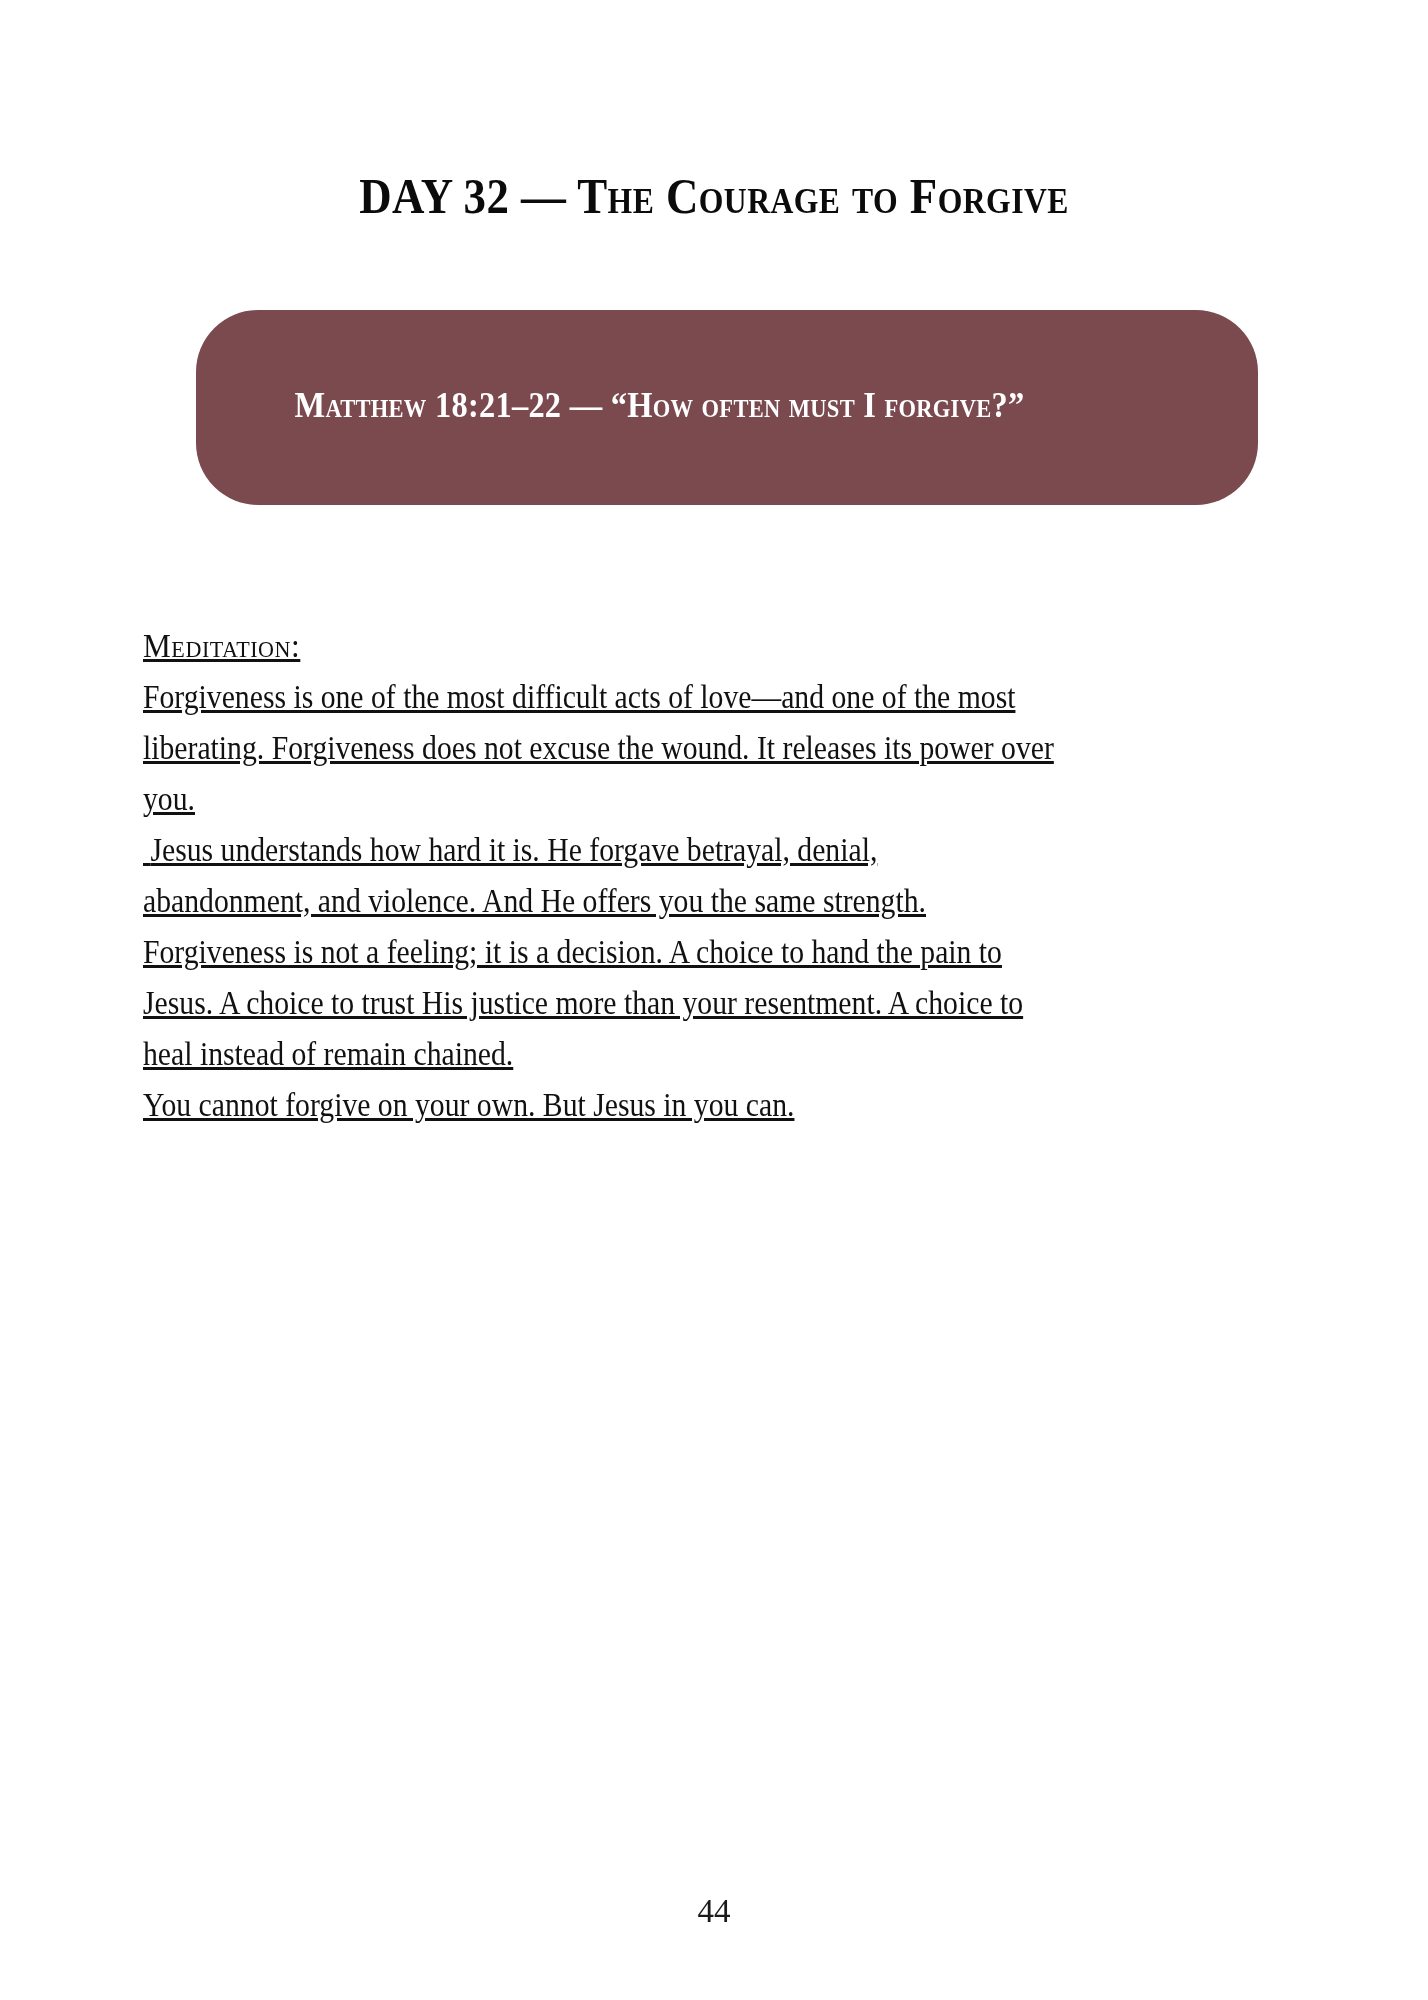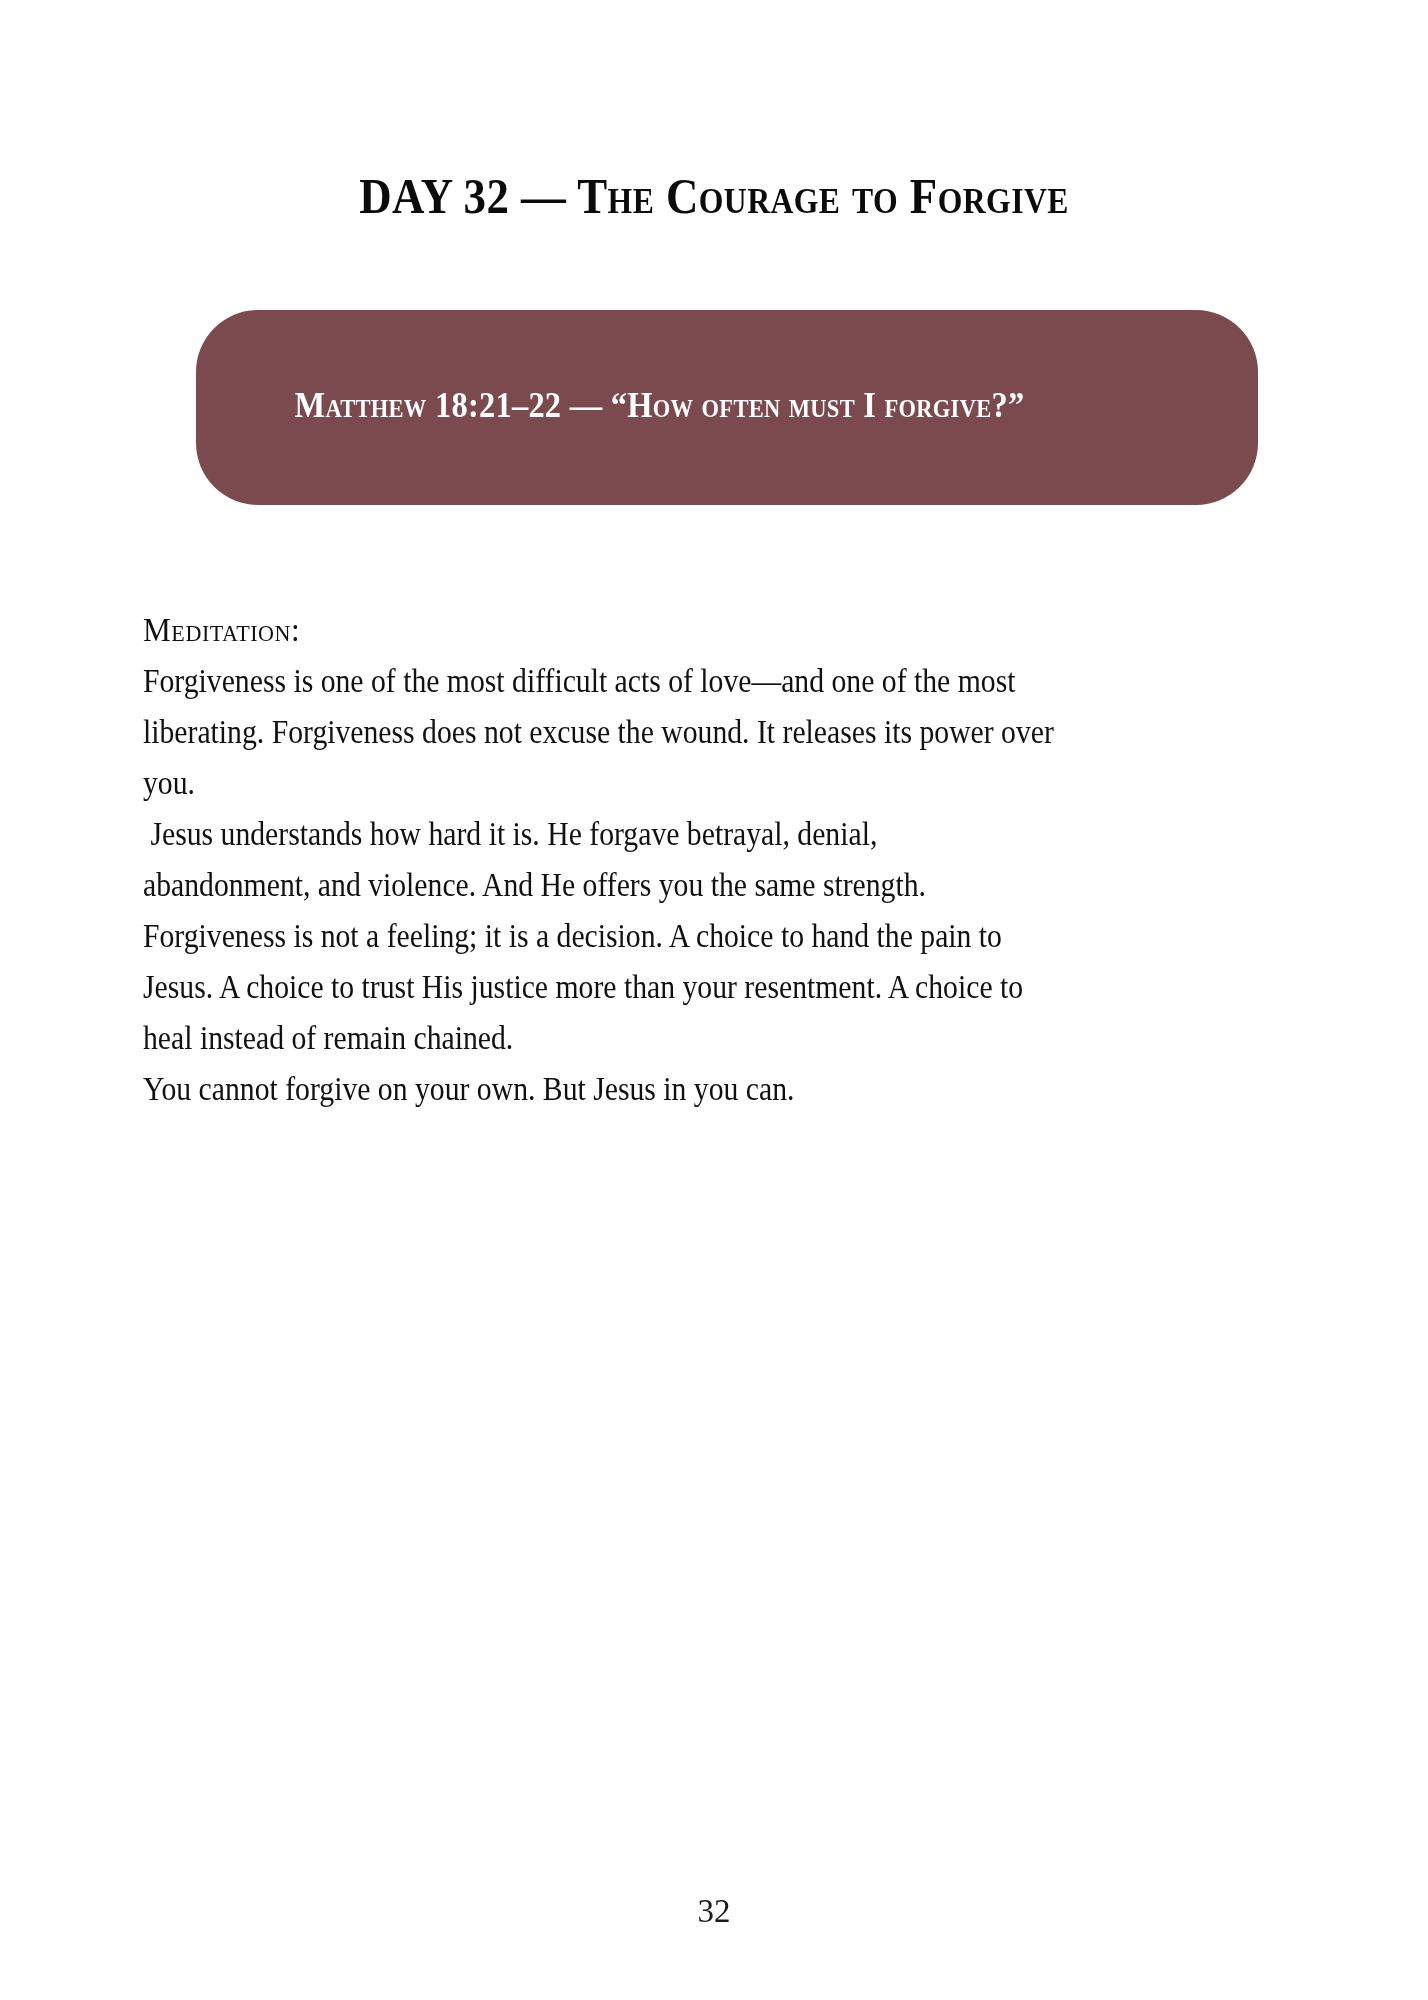--- a/index.html
+++ b/index.html
@@ -64,22 +64,23 @@
     text-align: center;
     font-variant: small-caps;
     letter-spacing: 0.3px;
     transform: scaleX(0.9);
   }
 
   
   .body-col {
     position: absolute;
     left: 143px;
-    top: 600px;
+    top: 616px;
     width: 1160px;
+    text-decoration: underline;
   }
 
   .section {
     margin: 0;
   }
 
   .section-heading {
     font-family: "Liberation Serif", "DejaVu Serif", serif;
     font-size: 34px;
     line-height: 1.30;
@@ -169,15 +170,15 @@
     </section>
 
     <div class="gap-large"></div>
 
 
     <div class="gap-mid"></div>
 
 
   </div>
 
-  <div class="page-number">32</div>
+  <div class="page-number">44</div>
 
 </div>
 
 </body></html>

